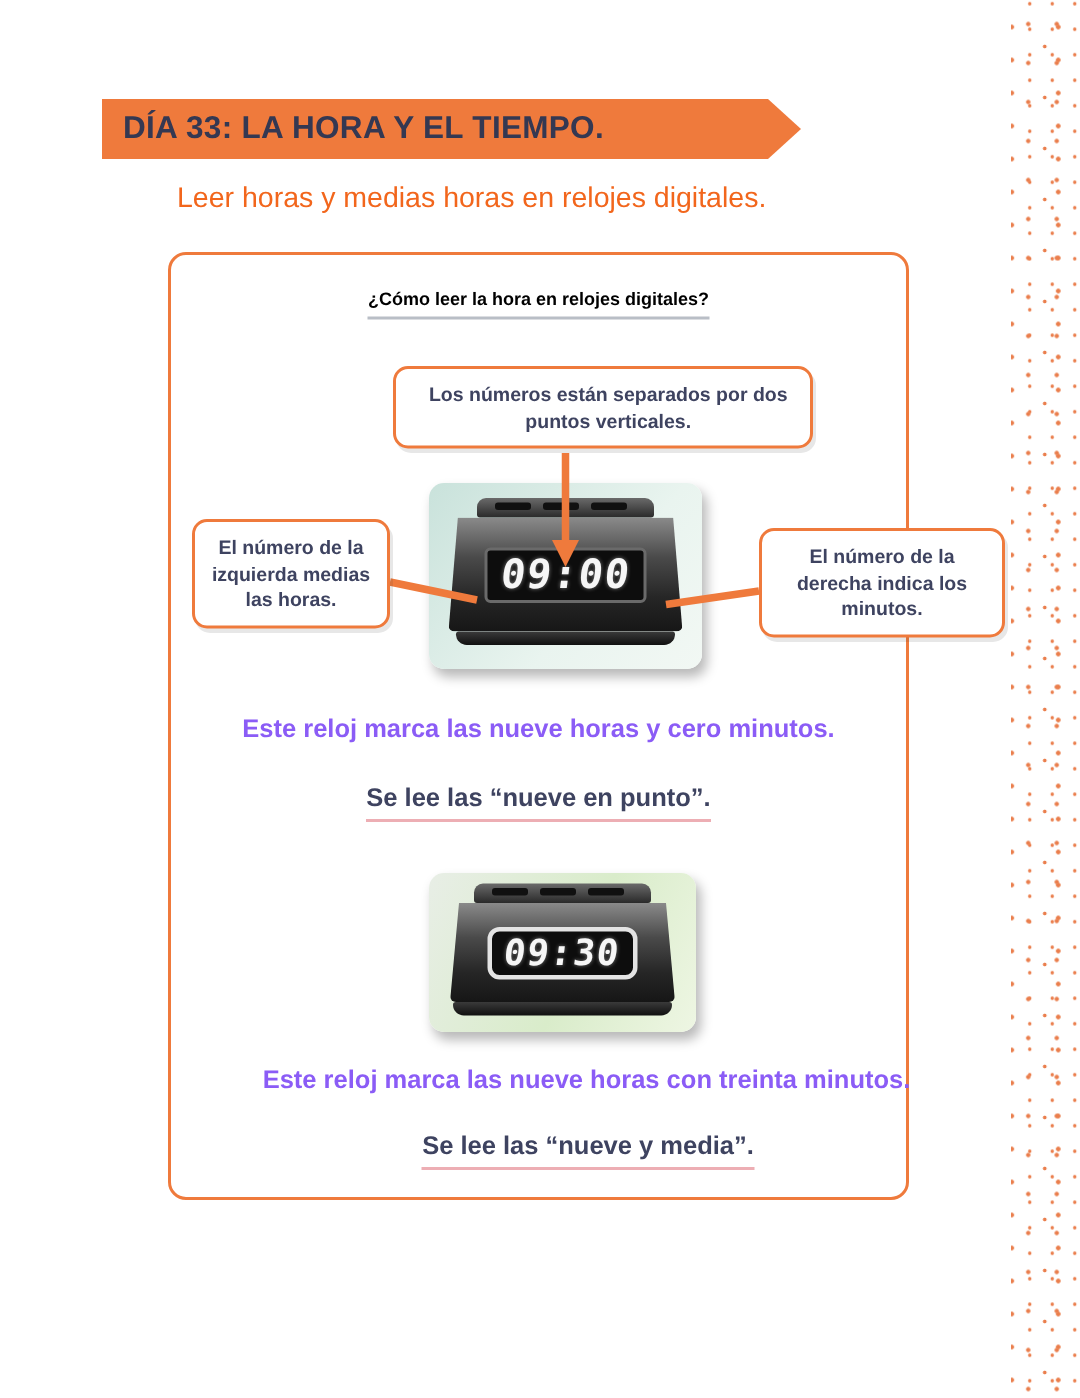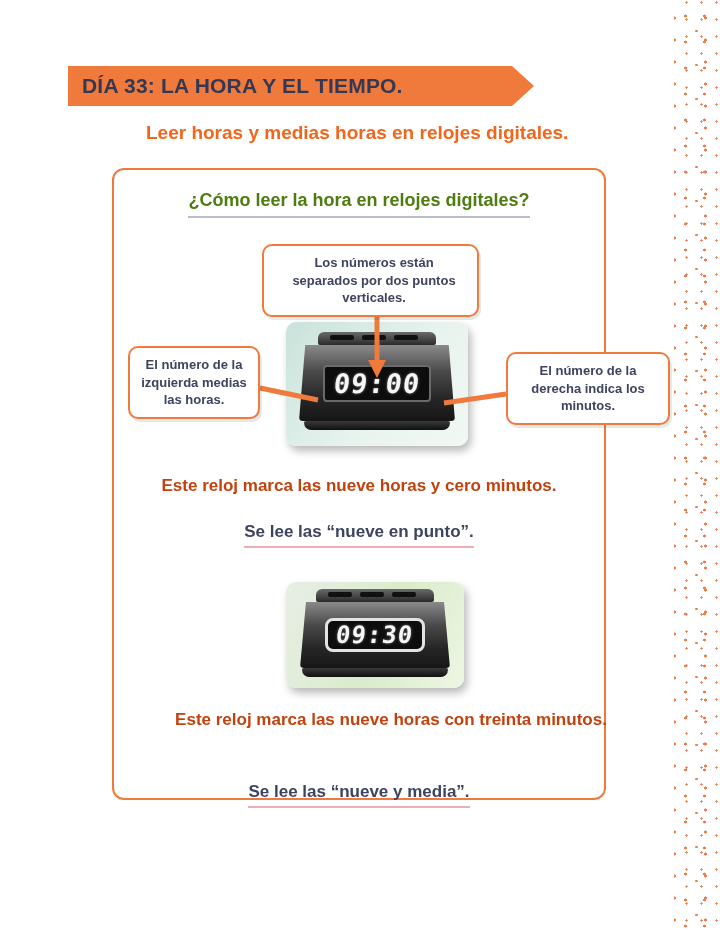--- a/index.html
+++ b/index.html
@@ -12,42 +12,42 @@
   .banner {
     position:absolute; left:68px; top:66px; width:466px; height:40px;
     background:#EF7A3C;
     clip-path:polygon(0 0, calc(100% - 22px) 0, 100% 50%, calc(100% - 22px) 100%, 0 100%);
     display:flex; align-items:center; padding:0 34px 0 14px; box-sizing:border-box;
   }
   .banner-text { font-size:21px; font-weight:bold; color:#343852; letter-spacing:.2px; }
 
   .subtitle {
     position:absolute; left:118px; top:122px;
-    color:#F2661C; font-weight:bold; font-size:19px;margin-left:28px;
+    color:#F2661C; font-weight:normal; font-size:19px;
   }
 
   
   .card {
     position:absolute; left:112px; top:168px; width:490px; height:628px;
     border:2px solid #EF7A3C; border-radius:12px; background:#ffffff;
   }
   .question { position:absolute; top:20px; width:100%; text-align:center; z-index:1; }
   .question-text {
-    display:inline-block; color:#4d7c0f; font-weight:bold; font-size:18px;
+    display:inline-block; color:#000000; font-weight:bold; font-size:12px;
     border-bottom:2px solid #b9bec6; padding-bottom:5px;
   }
 
   
   .callout {
     position:absolute; box-sizing:border-box; background:#ffffff;
     border:2px solid #EF7A3C; border-radius:10px; padding:8px 10px;
     color:#3E4360; font-weight:bold; font-size:13px; line-height:1.35;
     text-align:center; box-shadow:2px 3px 0 rgba(60,60,60,.12); z-index:3;
   }
-  .callout-top   { left:148px; top:74px;  width:217px;padding-left:17px; }
+  .callout-top   { left:148px; top:74px;  width:280px;padding-left:17px; }
   .callout-left  { left:14px;  top:176px; width:132px; }
   .callout-right { left:392px; top:182px; width:164px; }
 
   .arrows { position:absolute; left:0; top:0; z-index:2; pointer-events:none; }
 
   
   .clock-card {
     position:absolute; border-radius:10px; overflow:hidden; z-index:1;
     box-shadow:3px 5px 8px rgba(0,0,0,.28);
   }
@@ -84,31 +84,31 @@
     background:linear-gradient(#3a3a3a,#101010); border-radius:2px 2px 8px 8px;
   }
   .clock-card-2 .clock { margin-top:7px; width:150px; }
   .clock-card-2 .clock-body { height:66px; }
   .clock-card-2 .clock-display { border:3px solid #e3e3e3; border-radius:8px; padding:2px 8px; }
   .clock-card-2 .digits { font-size:24px; }
 
   
   .caption {
     position:absolute; width:100%; text-align:center;
-    color:#c2410c; font-weight:bold; font-size:17px;
+    color:#8b5cf6; font-weight:bold; font-size:17px;
   }
   .caption1 { top:306px; }
   .caption2 { top:540px;padding-left:32px; }
   .reading { position:absolute; width:100%; text-align:center; }
   .reading-text {
     display:inline-block; color:#3E4360; font-weight:bold; font-size:17px;
     border-bottom:2px solid #edaeb4; padding-bottom:4px;
   }
   .reading1 { top:352px; }
-  .reading2 { top:612px; }
+  .reading2 { top:584px;padding-left:33px; }
 
   
   .dots {
     position:absolute; top:0; right:0; width:46px; height:932px;
     background-image:
       radial-gradient(circle, #E8713A 1.2px, transparent 1.7px),
       radial-gradient(circle, #E8713A 1px,   transparent 1.5px),
       radial-gradient(circle, #E8713A 1.3px, transparent 1.8px),
       radial-gradient(circle, #E8713A 0.9px, transparent 1.4px);
     background-size:19px 26px, 27px 34px, 31px 22px, 15px 17px;

